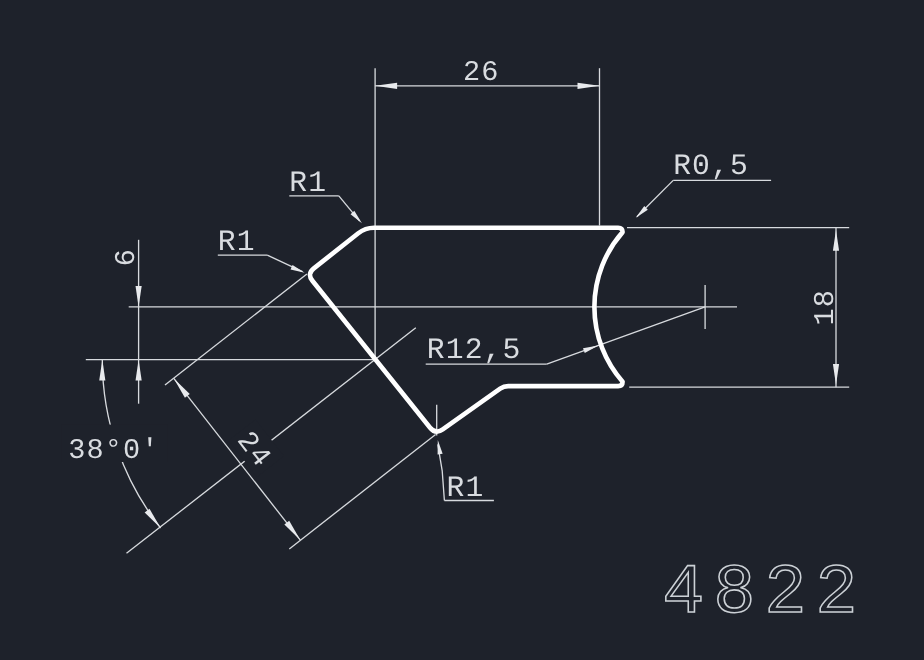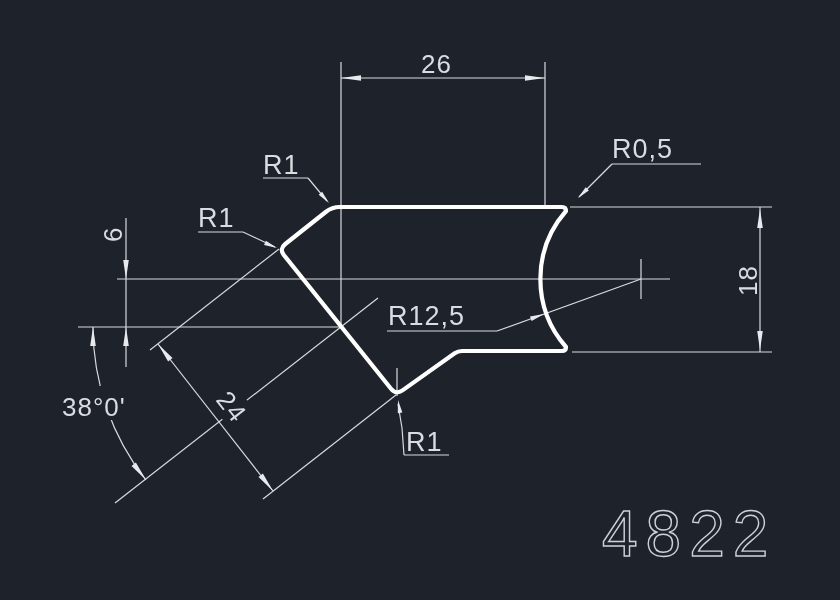--- a/index.html
+++ b/index.html
@@ -1,17 +1,17 @@
 <!DOCTYPE html>
 <html><head>
 <meta charset="utf-8">
 <style>
   html,body{margin:0;padding:0;background:#14171c;}
   .stage{position:relative;width:840px;height:600px;background:#1e222b;overflow:hidden;
-         font-family:Liberation Sans, sans-serif;}
+         font-family:Liberation Mono, monospace;}
   svg{display:block}
   .thin{stroke:#d7dade;stroke-width:1.2;fill:none;}
   .profile{stroke:#ffffff;stroke-width:4.2;fill:none;stroke-linejoin:round;stroke-linecap:round;}
   .arrow{fill:#e8eaed;stroke:none;}
   .dimtext{fill:#d9dce0;font-size:26px;letter-spacing:1px;}
   .radtext{fill:#d9dce0;font-size:27px;letter-spacing:1px;}
   .mask{fill:#1e222b;stroke:none;}
   .partnum{fill:none;stroke:#ccd1d6;stroke-width:1.4;font-size:64px;letter-spacing:8px;}
 </style>
 </head>

